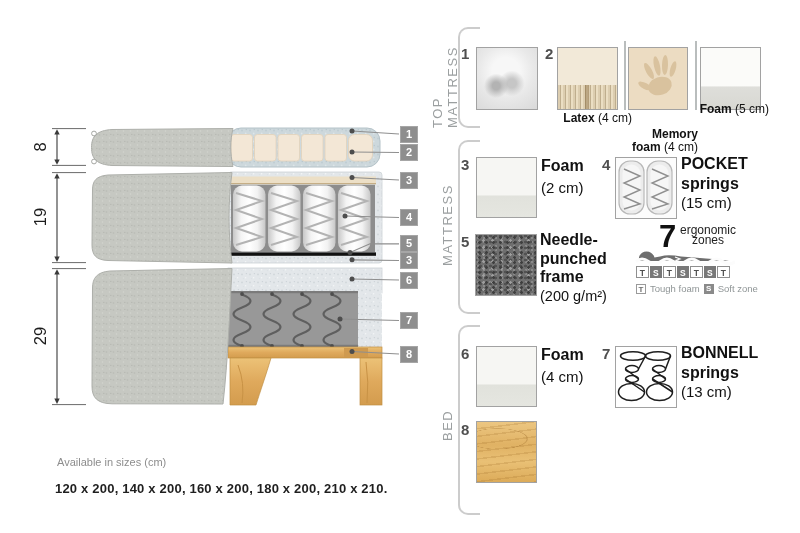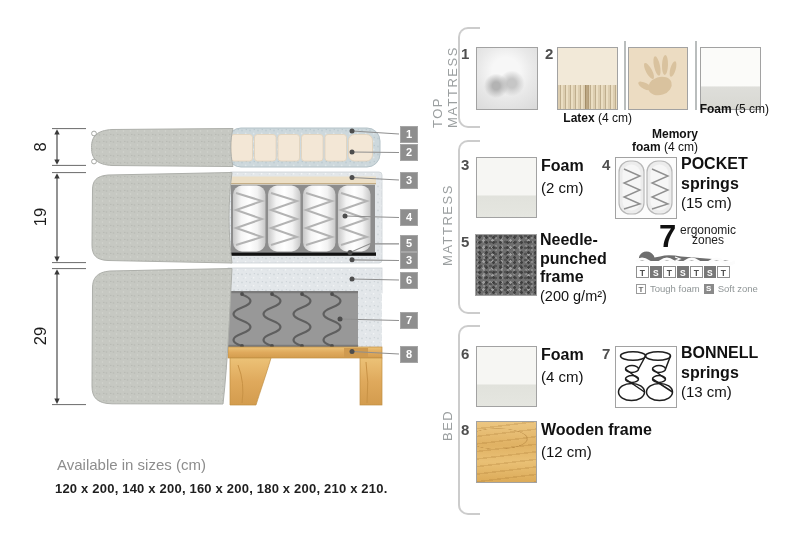--- a/index.html
+++ b/index.html
@@ -28,21 +28,21 @@
   
   .zrow{display:flex;gap:1px;}
   .zcell{width:12.5px;height:12px;box-sizing:border-box;font-size:8.5px;font-weight:700;
          text-align:center;line-height:12px;border:1px solid #8f8f8f;}
   .zcell.t{background:#fff;color:#4f4f4f;}
   .zcell.s{background:#787878;color:#fff;border-color:#787878;}
   .zlegend{display:flex;align-items:center;gap:4px;font-size:9.5px;color:#8f9596;}
   .zkey{width:10px;height:10px;box-sizing:border-box;font-size:8px;font-weight:700;text-align:center;line-height:10px;}
   .zkey.t{border:1px solid #9a9a9a;background:#fff;color:#6e6e6e;}
   .zkey.s{background:#8a8a8a;color:#fff;}
-  .footer-title{font-size:15px;color:#8d8d8d;}
+  .footer-title{font-size:11px;color:#8d8d8d;}
   .footer-sizes{font-size:13px;font-weight:700;color:#1f1f1f;letter-spacing:.2px;}
   svg text{font-family:"Liberation Sans","DejaVu Sans",sans-serif;}
 </style>
 </head>
 <body>
 
 <div id="stage">
 
   <svg class="abs" style="left:0;top:0" width="440" height="533" viewBox="0 0 440 533">
     <defs>
@@ -344,21 +344,17 @@
     <span class="b">springs</span><br>
     <span class="r">(13 cm)</span>
   </div>
 
   <div class="abs itemnum" style="left:461px;top:422px">8</div>
   <div class="abs swatch" style="left:476px;top:421px;width:61px;height:62px;
        background:
          radial-gradient(ellipse 46px 16px at 35% 28%, rgba(0,0,0,0) 62%, rgba(150,100,35,.35) 64%, rgba(0,0,0,0) 67%),
          repeating-linear-gradient(173deg, rgba(0,0,0,0) 0 6px, rgba(160,110,40,.22) 6px 7.5px),
          linear-gradient(180deg,#ecc681 0,#e0b264 38%,#e9c075 66%,#dcab59 100%);"></div>
-  <div class="abs biglabel" style="left:541px;top:419px;line-height:22px">
-    <span class="b">Wooden frame</span><br>
-    <span class="r">(12 cm)</span>
-  </div>
 
   <div class="abs footer-title" style="left:57px;top:456px">Available in sizes (cm)</div>
   <div class="abs footer-sizes" style="left:55px;top:481px">120 x 200, 140 x 200, 160 x 200, 180 x 200, 210 x 210.</div>
 
 </div>
 
 </body></html>

